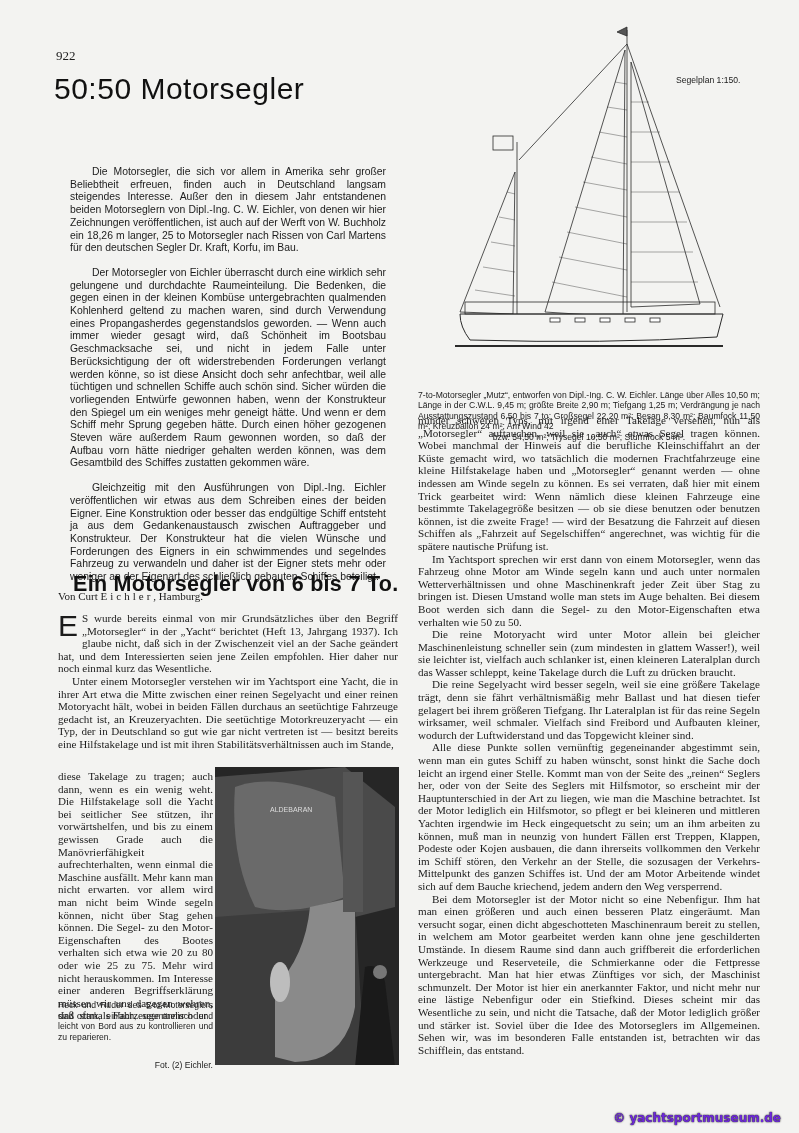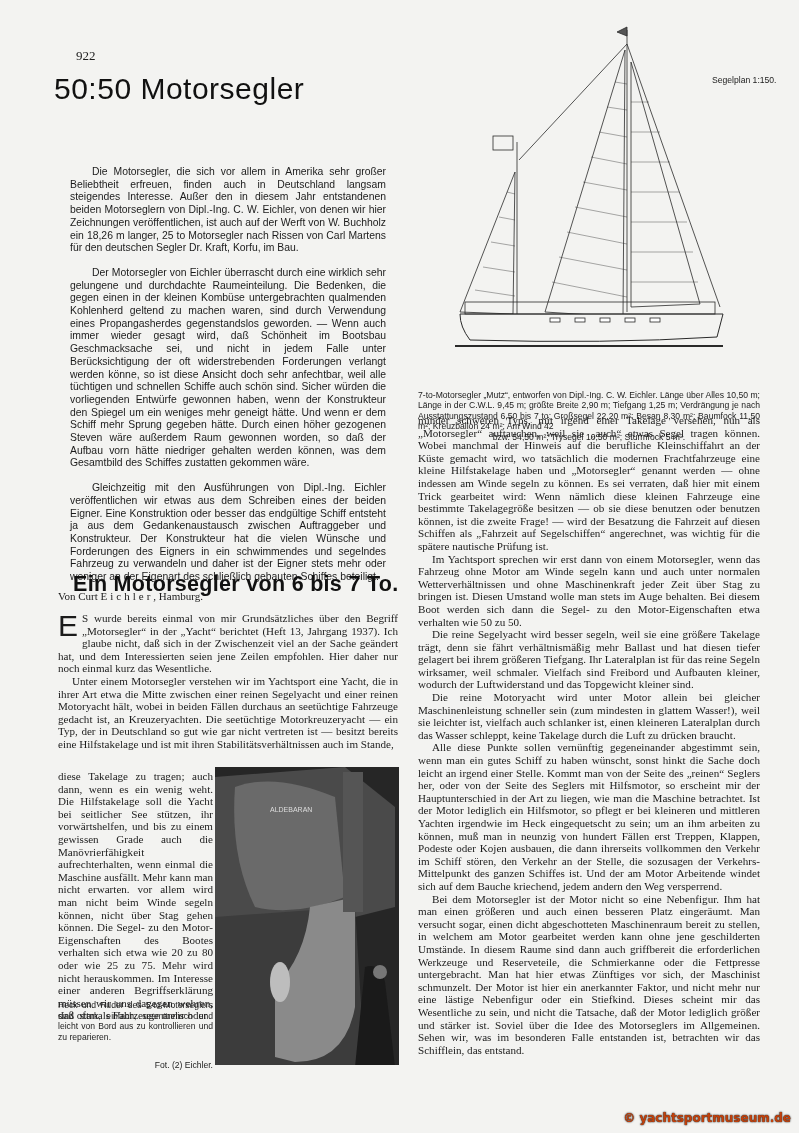--- a/index.html
+++ b/index.html
@@ -1,42 +1,42 @@
 <!DOCTYPE html>
 <html><head>
 <meta charset="utf-8">
 <style>
   html, body { margin: 0; padding: 0; }
   body {
     width: 799px; height: 1133px; position: relative; overflow: hidden;
     background: #f3f3f1; color: #1b1b1b;
   }
-  .page-number { position: absolute; left: 56px; top: 48px; font-family: "Liberation Serif", serif; font-size: 13px; margin-left: 20px; }
+  .page-number { position: absolute; left: 56px; top: 48px; font-family: "Liberation Serif", serif; font-size: 13px; }
   .main-title { position: absolute; left: 54px; top: 72px; margin: 0; font-family: "Liberation Sans", sans-serif; font-weight: normal; font-size: 30px; letter-spacing: 0.5px; color: #111; }
   .col-left { position: absolute; left: 58px; width: 340px; }
   .sans-par { font-family: "Liberation Sans", sans-serif; font-size: 10.4px; line-height: 12.7px; text-align: justify; margin: 12px; text-indent: 22px; }
   .serif-par { font-family: "Liberation Serif", serif; font-size: 11.1px; line-height: 12.6px; text-align: justify; margin: 0; text-indent: 14px; }
   .intro { top: 154px; }
   .sub-title { position: absolute; left: 58px; top: 557px; margin: 15px; font-family: Liberation Sans, sans-serif; font-weight: bold; font-size: 21.5px; color: #111; letter-spacing: 0.3px; }
   .byline { position: absolute; left: 58px; width: 340px; top: 590px; text-align: left; font-family: "Liberation Serif", serif; font-size: 11px; }
   .spaced { letter-spacing: 3px; }
   .article-start { top: 612px; }
   .dropcap { float: left; font-family: "Liberation Sans", sans-serif; font-size: 30px; line-height: 24px; margin: 2px 4px 0 0; }
   .narrow { position: absolute; left: 58px; width: 155px; top: 770px; }
   .narrow .serif-par { text-indent: 0; }
   .photo-caption { position: absolute; left: 58px; width: 155px; top: 1000px; font-family: "Liberation Sans", sans-serif; font-size: 8.6px; line-height: 10.5px; text-align: justify; }
   .photo-caption .credit { text-align: right; display: block; margin-top: 18px; }
   .photo { position: absolute; left: 215px; top: 767px; width: 184px; height: 298px; background: #2b2b2b; overflow: hidden; }
   .sailplan { position: absolute; left: 455px; top: 22px; width: 300px; height: 330px; }
-  .sail-scale { position: absolute; left: 676px; top: 75px; font-family: "Liberation Sans", sans-serif; font-size: 8.6px; margin-left: 36px; }
+  .sail-scale { position: absolute; left: 676px; top: 75px; font-family: "Liberation Sans", sans-serif; font-size: 8.6px; }
   .sail-caption { position: absolute; left: 418px; width: 342px; top: 358px; font-family: "Liberation Sans", sans-serif; font-size: 8.6px; line-height: 10.4px; text-align: justify; margin-top: 32px; }
   .sail-caption .last { text-align: center; display: block; }
   .col-right { position: absolute; left: 418px; width: 342px; top: 402px; margin-top: 12px; }
   .col-right .serif-par:first-child { text-indent: 0; }
-  .watermark { position: absolute; right: 8px; bottom: 8px; font-family: "DejaVu Sans", sans-serif; font-size: 12px; font-weight: bold; color: #c2410c; text-shadow: 0 0 2px #333, 0 0 1px #000; }
+  .watermark { position: absolute; right: 18px; bottom: 8px; font-family: "DejaVu Sans", sans-serif; font-size: 12px; font-weight: bold; color: #6d28d9; text-shadow: 0 0 2px #333, 0 0 1px #000; }
 </style>
 </head>
 <body>
 
 <div class="page-number">922</div>
 <h1 class="main-title">50:50 Motorsegler</h1>
 
 <div class="col-left intro">
   <p class="sans-par">Die Motorsegler, die sich vor allem in Amerika sehr großer Beliebtheit erfreuen, finden auch in Deutschland langsam steigendes Interesse. Außer den in diesem Jahr entstandenen beiden Motorseglern von Dipl.-Ing. C. W. Eichler, von denen wir hier Zeichnungen veröffentlichen, ist auch auf der Werft von W. Buchholz ein 18,26 m langer, 25 to Motorsegler nach Rissen von Carl Martens für den deutschen Segler Dr. Kraft, Korfu, im Bau.</p>
   <p class="sans-par">Der Motorsegler von Eichler überrascht durch eine wirklich sehr gelungene und durchdachte Raumeinteilung. Die Bedenken, die gegen einen in der kleinen Kombüse untergebrachten qualmenden Kohlenherd geltend zu machen waren, sind durch Verwendung eines Propangasherdes gegenstandslos geworden. — Wenn auch immer wieder gesagt wird, daß Schönheit im Bootsbau Geschmacksache sei, und nicht in jedem Falle unter Berücksichtigung der oft widerstrebenden Forderungen verlangt werden könne, so ist diese Ansicht doch sehr anfechtbar, weil alle tüchtigen und schnellen Schiffe auch schön sind. Sicher würden die vorliegenden Entwürfe gewonnen haben, wenn der Konstrukteur den Spiegel um ein weniges mehr geneigt hätte. Und wenn er dem Schiff mehr Sprung gegeben hätte. Durch einen höher gezogenen Steven wäre außerdem Raum gewonnen worden, so daß der Aufbau vorn hätte niedriger gehalten werden können, was dem Gesamtbild des Schiffes zustatten gekommen wäre.</p>
@@ -126,19 +126,19 @@
 </div>
 <div class="sail-scale">Segelplan 1:150.</div>
 <div class="sail-caption">
   <span>7-to-Motorsegler „Mutz“, entworfen von Dipl.-Ing. C. W. Eichler. Länge über Alles 10,50 m; Länge in der C.W.L. 9,45 m; größte Breite 2,90 m; Tiefgang 1,25 m; Verdrängung je nach Ausstattungszustand 6,50 bis 7 to; Großsegel 22,20 m²; Besan 8,30 m²; Baumfock 11,50 m²; Kreuzballon 24 m²; Am Wind 42</span>
   <span class="last">bzw. 54,50 m²; Trysegel 10,50 m²; Sturmfock 5 m².</span>
 </div>
 
 <div class="col-right">
   <p class="serif-par">minder schweren Typs, mit irgend einer Takelage versehen, nun als „Motorsegler“ auftauchen, weil sie „auch“ etwas Segel tragen können. Wobei manchmal der Hinweis auf die berufliche Kleinschiffahrt an der Küste gemacht wird, wo tatsächlich die modernen Frachtfahrzeuge eine kleine Hilfstakelage haben und „Motorsegler“ genannt werden — ohne indessen am Winde segeln zu können. Es sei verraten, daß hier mit einem Trick gearbeitet wird: Wenn nämlich diese kleinen Fahrzeuge eine bestimmte Takelagegröße besitzen — ob sie diese benutzen oder benutzen können, ist die zweite Frage! — wird der Besatzung die Fahrzeit auf diesen Schiffen als „Fahrzeit auf Segelschiffen“ angerechnet, was wichtig für die spätere nautische Prüfung ist.</p>
   <p class="serif-par">Im Yachtsport sprechen wir erst dann von einem Motorsegler, wenn das Fahrzeug ohne Motor am Winde segeln kann und auch unter normalen Wetterverhältnissen und ohne Maschinenkraft jeder Zeit über Stag zu bringen ist. Diesen Umstand wolle man stets im Auge behalten. Bei diesem Boot werden sich dann die Segel- zu den Motor-Eigenschaften etwa verhalten wie 50 zu 50.</p>
+  <p class="serif-par">Die reine Motoryacht wird unter Motor allein bei gleicher Maschinenleistung schneller sein (zum mindesten in glattem Wasser!), weil sie leichter ist, vielfach auch schlanker ist, einen kleineren Lateralplan durch das Wasser schleppt, keine Takelage durch die Luft zu drücken braucht.</p>
   <p class="serif-par">Die reine Segelyacht wird besser segeln, weil sie eine größere Takelage trägt, denn sie fährt verhältnismäßig mehr Ballast und hat diesen tiefer gelagert bei ihrem größeren Tiefgang. Ihr Lateralplan ist für das reine Segeln wirksamer, weil schmaler. Vielfach sind Freibord und Aufbauten kleiner, wodurch der Luftwiderstand und das Topgewicht kleiner sind.</p>
-  <p class="serif-par">Die reine Motoryacht wird unter Motor allein bei gleicher Maschinenleistung schneller sein (zum mindesten in glattem Wasser!), weil sie leichter ist, vielfach auch schlanker ist, einen kleineren Lateralplan durch das Wasser schleppt, keine Takelage durch die Luft zu drücken braucht.</p>
   <p class="serif-par">Alle diese Punkte sollen vernünftig gegeneinander abgestimmt sein, wenn man ein gutes Schiff zu haben wünscht, sonst hinkt die Sache doch leicht an irgend einer Stelle. Kommt man von der Seite des „reinen“ Seglers her, oder von der Seite des Seglers mit Hilfsmotor, so erscheint mir der Hauptunterschied in der Art zu liegen, wie man die Maschine betrachtet. Ist der Motor lediglich ein Hilfsmotor, so pflegt er bei kleineren und mittleren Yachten irgendwie im Heck eingequetscht zu sein; um an ihm arbeiten zu können, muß man in neunzig von hundert Fällen erst Treppen, Klappen, Podeste oder Kojen ausbauen, die dann ihrerseits vollkommen den Verkehr im Schiff stören, den Verkehr an der Stelle, die sozusagen der Verkehrs-Mittelpunkt des ganzen Schiffes ist. Und der am Motor Arbeitende windet sich auf dem Bauche kriechend, jedem andern den Weg versperrend.</p>
   <p class="serif-par">Bei dem Motorsegler ist der Motor nicht so eine Nebenfigur. Ihm hat man einen größeren und auch einen besseren Platz eingeräumt. Man versucht sogar, einen dicht abgeschotteten Maschinenraum bereit zu stellen, in welchem am Motor gearbeitet werden kann ohne jene geschilderten Umstände. In diesem Raume sind dann auch griffbereit die erforderlichen Werkzeuge und Reserveteile, die Schmierkanne oder die Fettpresse untergebracht. Man hat hier etwas Zünftiges vor sich, der Maschinist schmunzelt. Der Motor ist hier ein anerkannter Faktor, und nicht mehr nur eine lästige Nebenfigur oder ein Stiefkind. Dieses scheint mir das Wesentliche zu sein, und nicht die Tatsache, daß der Motor lediglich größer und stärker ist. Soviel über die Idee des Motorseglers im Allgemeinen. Sehen wir, was im besonderen Falle entstanden ist, betrachten wir das Schifflein, das entstand.</p>
 </div>
 
 <div class="watermark">© yachtsportmuseum.de</div>
 
 </body></html>

